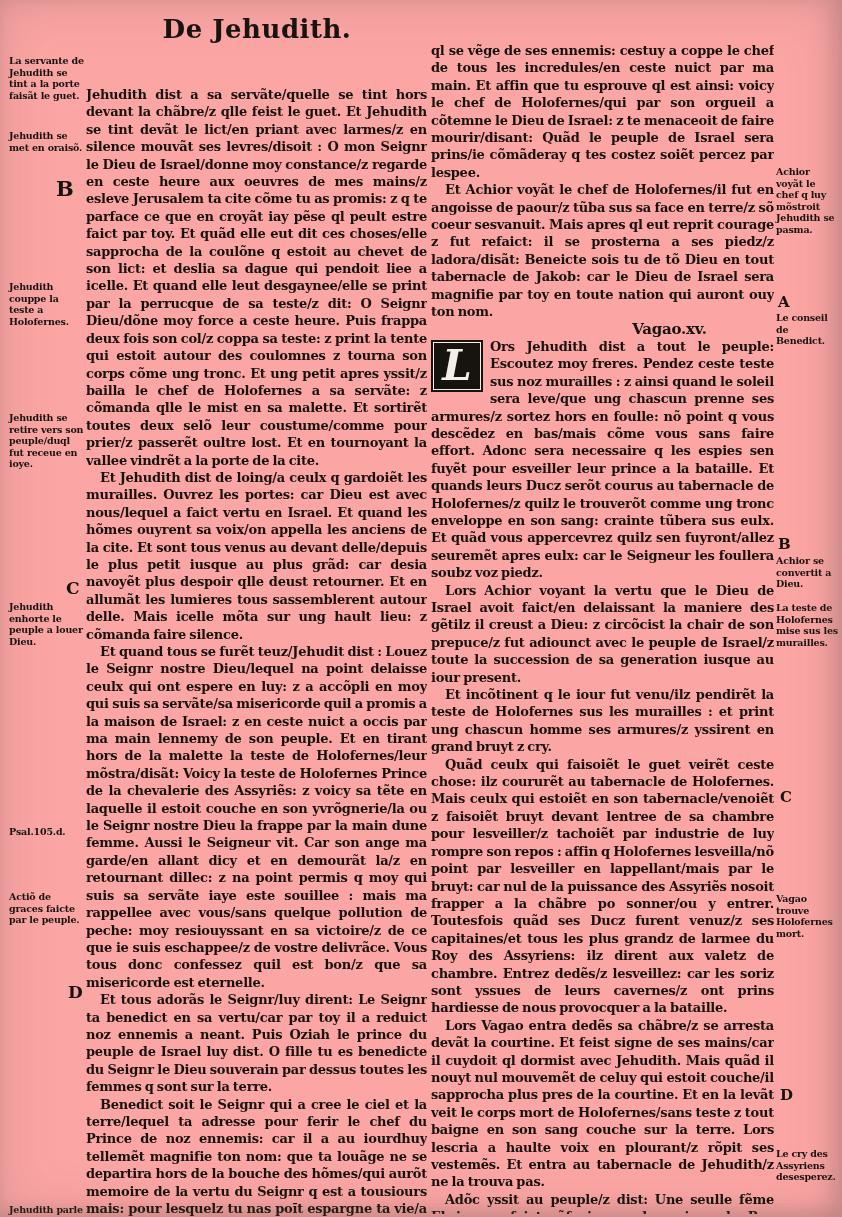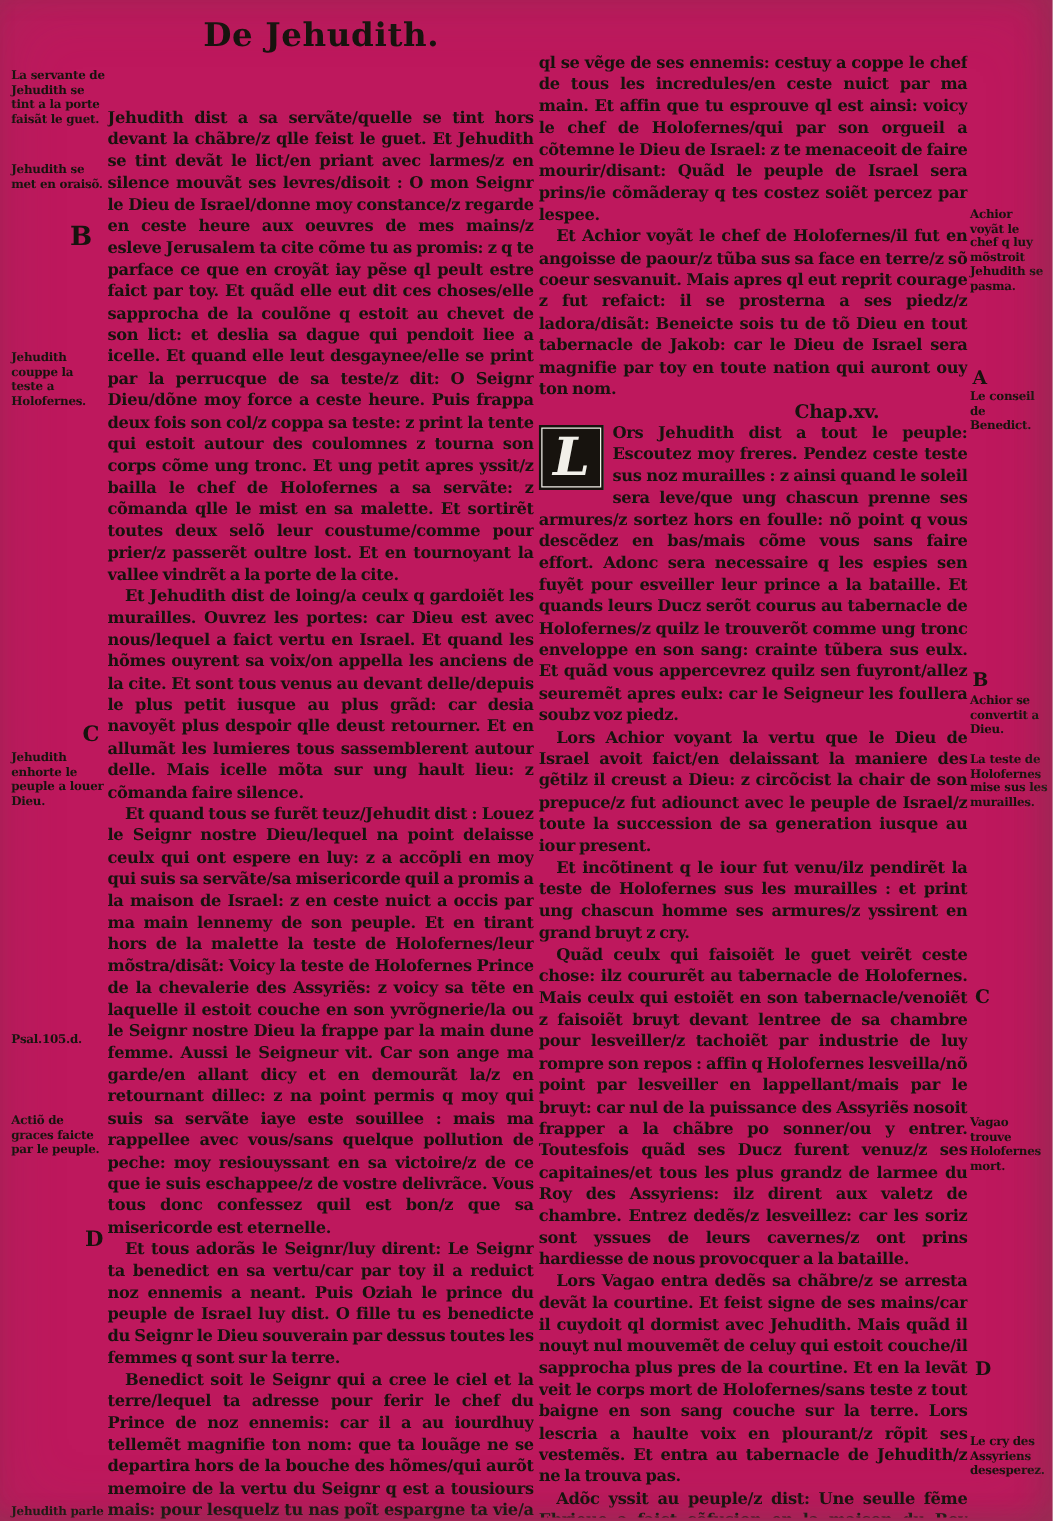--- a/index.html
+++ b/index.html
@@ -1,20 +1,20 @@
 <!DOCTYPE html>
 <html><head>
 <meta charset="utf-8">
 <style>
   html,body{margin:0;padding:0;background:#d8d4cb;}
   .page{
     position:relative;
     width:842px;height:1217px;
     margin:0 auto;
-    background:#be185d;
+    background:#fca5a5;
     color:#17130e;
     font-family:"DejaVu Serif", serif;
     overflow:hidden;
   }
   .page::after{
     content:"";position:absolute;inset:0;pointer-events:none;
     box-shadow:inset 0 0 55px rgba(90,82,70,.18), inset -14px 0 18px rgba(90,82,70,.15), inset 0 -10px 14px rgba(90,82,70,.12);
   }
   .running-title{
     position:absolute;
@@ -79,20 +79,21 @@
 <body>
 
 <div class="page">
 
   <div class="running-title rt-left">De Jehudith.</div>
 
   <div class="mnote mnote-l" style="top:55px">La servante de Jehudith se tint a la porte faisãt le guet.</div>
   <div class="mnote mnote-l" style="top:130px">Jehudith se met en oraisõ.</div>
   <div class="marker" style="left:56px;top:176px;font-size:21px">B</div>
   <div class="mnote mnote-l" style="top:281px">Jehudith couppe la teste a Holofernes.</div>
+  <div class="mnote mnote-l" style="top:412px">Jehudith se retire vers son peuple/duql fut receue en ioye.</div>
   <div class="marker" style="left:66px;top:578px">C</div>
   <div class="mnote mnote-l" style="top:601px">Jehudith enhorte le peuple a louer Dieu.</div>
   <div class="mnote mnote-l" style="top:826px">Psal.105.d.</div>
   <div class="mnote mnote-l" style="top:891px">Actiõ de graces faicte par le peuple.</div>
   <div class="marker" style="left:68px;top:982px">D</div>
   <div class="mnote mnote-l" style="top:1204px">Jehudith parle a Achior.</div>
 
   <div class="mnote mnote-r" style="top:166px">Achior voyãt le chef q luy mõstroit Jehudith se pasma.</div>
   <div class="marker" style="left:778px;top:293px;font-size:15px">A</div>
   <div class="mnote mnote-r" style="top:312px">Le conseil de Benedict.</div>
@@ -109,21 +110,21 @@
     <p>Et Jehudith dist de loing/a ceulx q gardoiẽt les murailles. Ouvrez les portes: car Dieu est avec nous/lequel a faict vertu en Israel. Et quand les hõmes ouyrent sa voix/on appella les anciens de la cite. Et sont tous venus au devant delle/depuis le plus petit iusque au plus grãd: car desia navoyẽt plus despoir qlle deust retourner. Et en allumãt les lumieres tous sassemblerent autour delle. Mais icelle mõta sur ung hault lieu: z cõmanda faire silence.</p>
     <p>Et quand tous se furẽt teuz/Jehudit dist : Louez le Seignr nostre Dieu/lequel na point delaisse ceulx qui ont espere en luy: z a accõpli en moy qui suis sa servãte/sa misericorde quil a promis a la maison de Israel: z en ceste nuict a occis par ma main lennemy de son peuple. Et en tirant hors de la malette la teste de Holofernes/leur mõstra/disãt: Voicy la teste de Holofernes Prince de la chevalerie des Assyriẽs: z voicy sa tẽte en laquelle il estoit couche en son yvrõgnerie/la ou le Seignr nostre Dieu la frappe par la main dune femme. Aussi le Seigneur vit. Car son ange ma garde/en allant dicy et en demourãt la/z en retournant dillec: z na point permis q moy qui suis sa servãte iaye este souillee : mais ma rappellee avec vous/sans quelque pollution de peche: moy resiouyssant en sa victoire/z de ce que ie suis eschappee/z de vostre delivrãce. Vous tous donc confessez quil est bon/z que sa misericorde est eternelle.</p>
     <p>Et tous adorãs le Seignr/luy dirent: Le Seignr ta benedict en sa vertu/car par toy il a reduict noz ennemis a neant. Puis Oziah le prince du peuple de Israel luy dist. O fille tu es benedicte du Seignr le Dieu souverain par dessus toutes les femmes q sont sur la terre.</p>
     <p>Benedict soit le Seignr qui a cree le ciel et la terre/lequel ta adresse pour ferir le chef du Prince de noz ennemis: car il a au iourdhuy tellemẽt magnifie ton nom: que ta louãge ne se departira hors de la bouche des hõmes/qui aurõt memoire de la vertu du Seignr q est a tousiours mais: pour lesquelz tu nas poĩt espargne ta vie/a cause des angoisses/z de la tribulatiõ de ta generation: mais as subvenu a la ruine faicte devãt la presence de nostre Dieu. Et tout le peuple dist: Ainsi soit il/ainsi soit il.</p>
 
   </div>
 
   <div class="col col-right">
     <p class="cont">ql se vẽge de ses ennemis: cestuy a coppe le chef de tous les incredules/en ceste nuict par ma main. Et affin que tu esprouve ql est ainsi: voicy le chef de Holofernes/qui par son orgueil a cõtemne le Dieu de Israel: z te menaceoit de faire mourir/disant: Quãd le peuple de Israel sera prins/ie cõmãderay q tes costez soiẽt percez par lespee.</p>
     <p>Et Achior voyãt le chef de Holofernes/il fut en angoisse de paour/z tũba sus sa face en terre/z sõ coeur sesvanuit. Mais apres ql eut reprit courage z fut refaict: il se prosterna a ses piedz/z ladora/disãt: Beneicte sois tu de tõ Dieu en tout tabernacle de Jakob: car le Dieu de Israel sera magnifie par toy en toute nation qui auront ouy ton nom.</p>
-    <p class="chapter-heading">Chap.xv.</p>
+    <p class="chapter-heading">Vagao.xv.</p>
     <p class="cont">
       <span class="dropcap">L</span><span>Ors Jehudith dist a tout le peuple: Escoutez moy freres. Pendez ceste teste sus noz murailles : z ainsi quand le soleil sera leve/que ung chascun prenne ses armures/z sortez hors en foulle: nõ point q vous descẽdez en bas/mais cõme vous sans faire effort. Adonc sera necessaire q les espies sen fuyẽt pour esveiller leur prince a la bataille. Et quands leurs Ducz serõt courus au tabernacle de Holofernes/z quilz le trouverõt comme ung tronc enveloppe en son sang: crainte tũbera sus eulx. Et quãd vous appercevrez quilz sen fuyront/allez seuremẽt apres eulx: car le Seigneur les foullera soubz voz piedz.</span>
     </p>
     <p>Lors Achior voyant la vertu que le Dieu de Israel avoit faict/en delaissant la maniere des gẽtilz il creust a Dieu: z circõcist la chair de son prepuce/z fut adiounct avec le peuple de Israel/z toute la succession de sa generation iusque au iour present.</p>
     <p>Et incõtinent q le iour fut venu/ilz pendirẽt la teste de Holofernes sus les murailles : et print ung chascun homme ses armures/z yssirent en grand bruyt z cry.</p>
     <p>Quãd ceulx qui faisoiẽt le guet veirẽt ceste chose: ilz coururẽt au tabernacle de Holofernes. Mais ceulx qui estoiẽt en son tabernacle/venoiẽt z faisoiẽt bruyt devant lentree de sa chambre pour lesveiller/z tachoiẽt par industrie de luy rompre son repos : affin q Holofernes lesveilla/nõ point par lesveiller en lappellant/mais par le bruyt: car nul de la puissance des Assyriẽs nosoit frapper a la chãbre po sonner/ou y entrer. Toutesfois quãd ses Ducz furent venuz/z ses capitaines/et tous les plus grandz de larmee du Roy des Assyriens: ilz dirent aux valetz de chambre. Entrez dedẽs/z lesveillez: car les soriz sont yssues de leurs cavernes/z ont prins hardiesse de nous provocquer a la bataille.</p>
     <p>Lors Vagao entra dedẽs sa chãbre/z se arresta devãt la courtine. Et feist signe de ses mains/car il cuydoit ql dormist avec Jehudith. Mais quãd il nouyt nul mouvemẽt de celuy qui estoit couche/il sapprocha plus pres de la courtine. Et en la levãt veit le corps mort de Holofernes/sans teste z tout baigne en son sang couche sur la terre. Lors lescria a haulte voix en plourant/z rõpit ses vestemẽs. Et entra au tabernacle de Jehudith/z ne la trouva pas.</p>
     <p>Adõc yssit au peuple/z dist: Une seulle fẽme Ebrieue a faict cõfusion en la maison du Roy Nabuchodonozor. Car voicy Holofernes couche en terre: et si nest pas sa teste avec luy. Quãd les princes de la puissance des Assyriẽs ouyrent ceste chose: ilz deschirerẽt leurs vestemens/z crainte z paour intollerable tumba sus eulx/et</p>
 
   </div>

